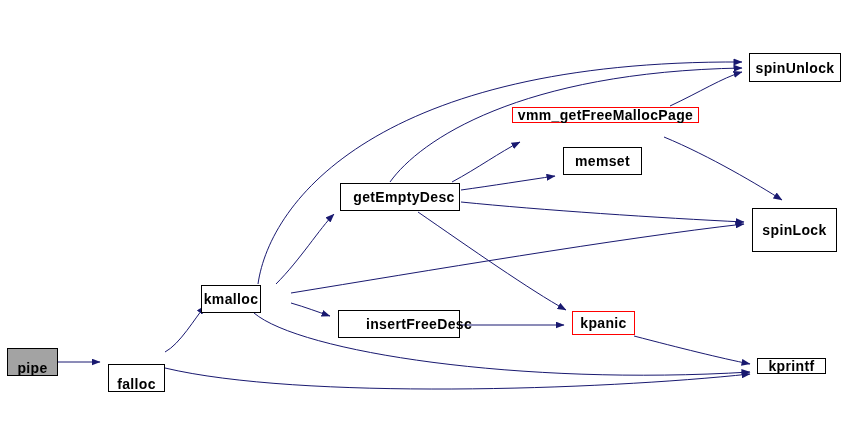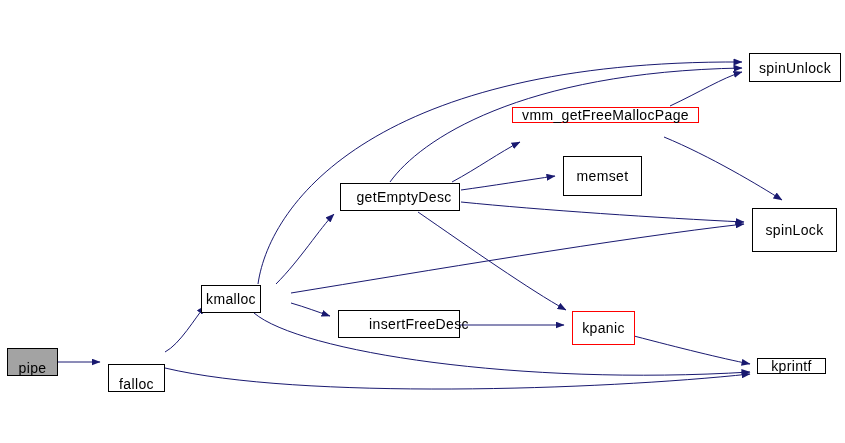--- a/index.html
+++ b/index.html
@@ -33,20 +33,21 @@
     align-items: center;
     justify-content: center;
     background: #ffffff;
     border: 1px solid #000000;
     font-family: "Liberation Sans", sans-serif;
     font-size: 14px;
     color: #000000;
     letter-spacing: 0.35px;
     white-space: nowrap;
     line-height: 1;
+    font-weight: bold;
   }
   .node.highlight {
     background: #a3a3a3;
     border: 1px solid #000000;
     align-items: flex-end;
   }
   .node.red {
     border: 1px solid #ff0000;
   }
   .node-label {
@@ -98,24 +99,24 @@
       </div>
       <div class="node" style="left: 340px; top: 183px; width: 120px; height: 28px; padding-left: 8px;">
         <span class="node-label">getEmptyDesc</span>
       </div>
       <div class="node" style="left: 338px; top: 310px; width: 122px; height: 28px; padding-left: 40px;">
         <span class="node-label">insertFreeDesc</span>
       </div>
       <div class="node red" style="left: 512px; top: 107px; width: 187px; height: 16px;">
         <span class="node-label">vmm_getFreeMallocPage</span>
       </div>
-      <div class="node" style="left: 563px; top: 156px; width: 79px; height: 40px;">
+      <div class="node" style="left: 563px; top: 147px; width: 79px; height: 28px;">
         <span class="node-label">memset</span>
       </div>
-      <div class="node red" style="left: 572px; top: 311px; width: 63px; height: 34px;">
+      <div class="node red" style="left: 572px; top: 311px; width: 63px; height: 24px;">
         <span class="node-label">kpanic</span>
       </div>
       <div class="node" style="left: 752px; top: 208px; width: 85px; height: 44px;">
         <span class="node-label">spinLock</span>
       </div>
       <div class="node" style="left: 749px; top: 53px; width: 92px; height: 29px;">
         <span class="node-label">spinUnlock</span>
       </div>
       <div class="node" style="left: 757px; top: 358px; width: 69px; height: 16px;">
         <span class="node-label">kprintf</span>

